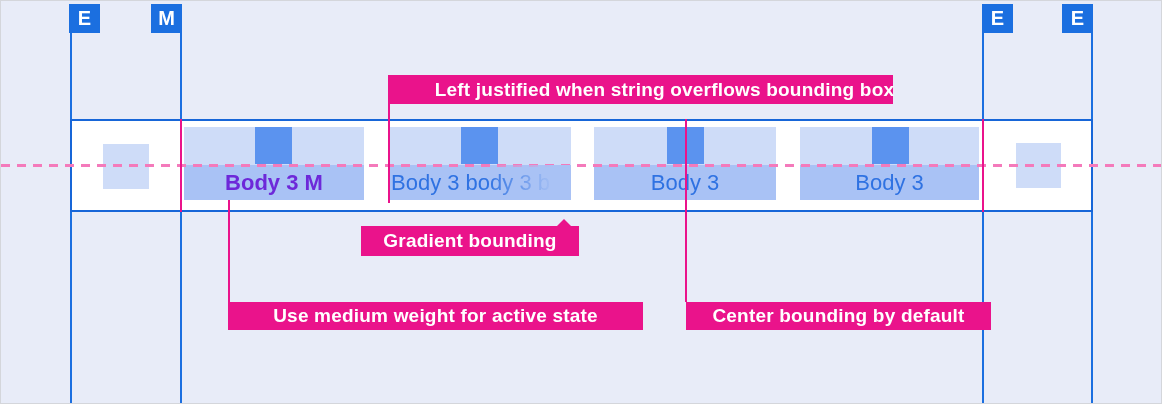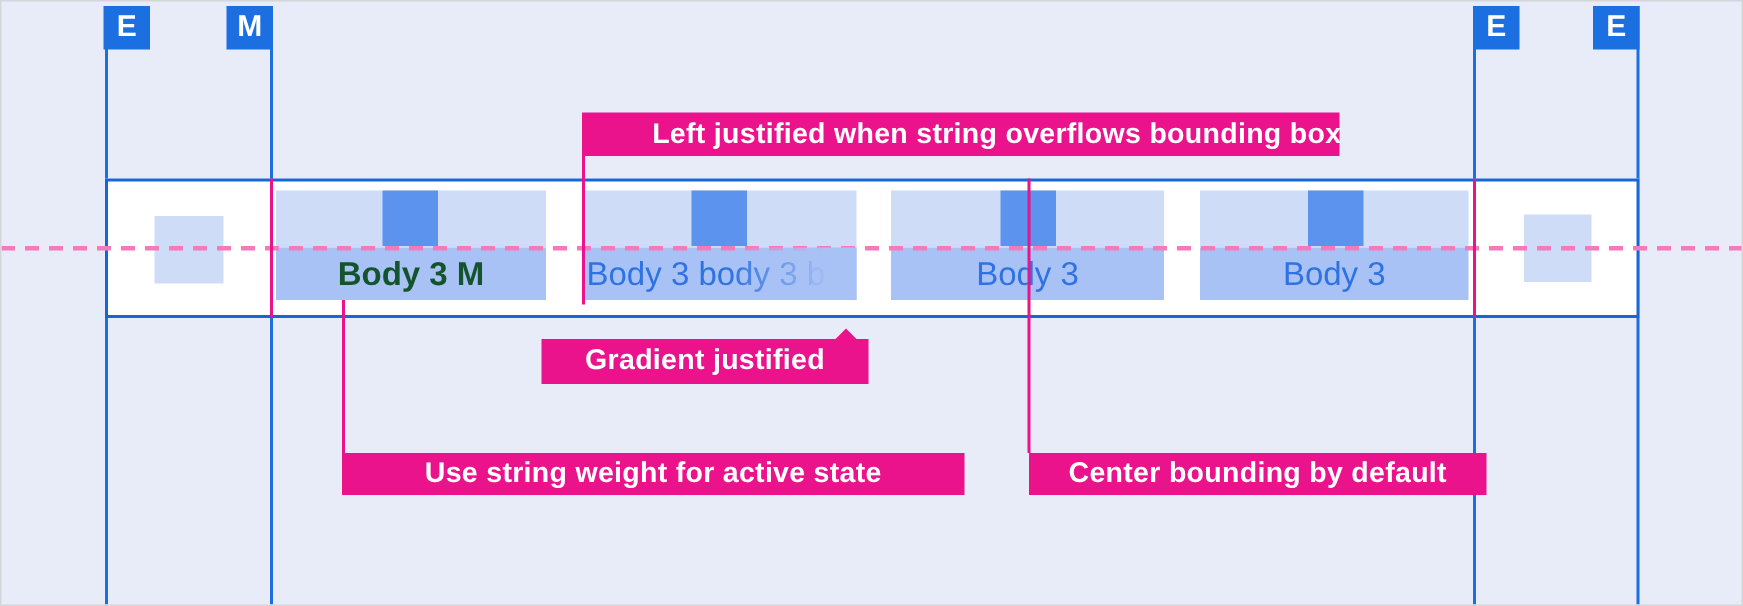--- a/index.html
+++ b/index.html
@@ -32,21 +32,21 @@
   .tab-1 { left:183px; width:180px; }
   .tab-2 { left:388px; width:182px; }
   .tab-3 { left:593px; width:182px; }
   .tab-4 { left:799px; width:179px; }
   .tab .icon-area  { position:absolute; left:0; top:0; width:100%; height:38px; background:#CEDCF8; }
   .tab .label-area {
     position:absolute; left:0; top:38px; width:100%; height:35px; background:#A9C2F5;
     display:flex; align-items:center; justify-content:center;
     font-size:22px; color:#2F72E2; white-space:nowrap; overflow:hidden;
   }
-  .tab.active .label-area { font-weight:bold; color:#14532d; }
+  .tab.active .label-area { font-weight:bold; color:#6d28d9; }
   .tab.truncated .label-area { justify-content:flex-start; padding-left:2px; }
   .indicator {
     position:absolute; top:0; width:37px; height:37px; background:#5B93EF; z-index:2;
   }
   .ind-1 { left:71px; } .ind-2 { left:72px; } .ind-3 { left:73px; } .ind-4 { left:72px; }
   .fade-overlay {
     position:absolute; right:0; top:38px; width:85px; height:35px; z-index:1;
     background:linear-gradient(90deg, rgba(169,194,245,0) 0%, #A9C2F5 80%);
   }
   
@@ -122,24 +122,24 @@
 
   <div class="pink-seg ps-left"></div>
   <div class="pink-seg ps-right"></div>
 
   <div class="connector cn-overflow"></div>
   <div class="connector cn-active"></div>
   <div class="connector cn-center"></div>
 
   <div class="callout co-overflow">Left justified when string overflows bounding box</div>
   <div class="callout co-gradient">
-    <span>Gradient justified</span>
+    <span>Gradient bounding</span>
     <span class="up-arrow"></span>
   </div>
-  <div class="callout co-active">Use string weight for active state</div>
+  <div class="callout co-active">Use medium weight for active state</div>
   <div class="callout co-center">Center bounding by default</div>
 
   <div class="marker mk-1">E</div>
   <div class="marker mk-2">M</div>
   <div class="marker mk-3">E</div>
   <div class="marker mk-4">E</div>
 
 </div>
 
 </body></html>

